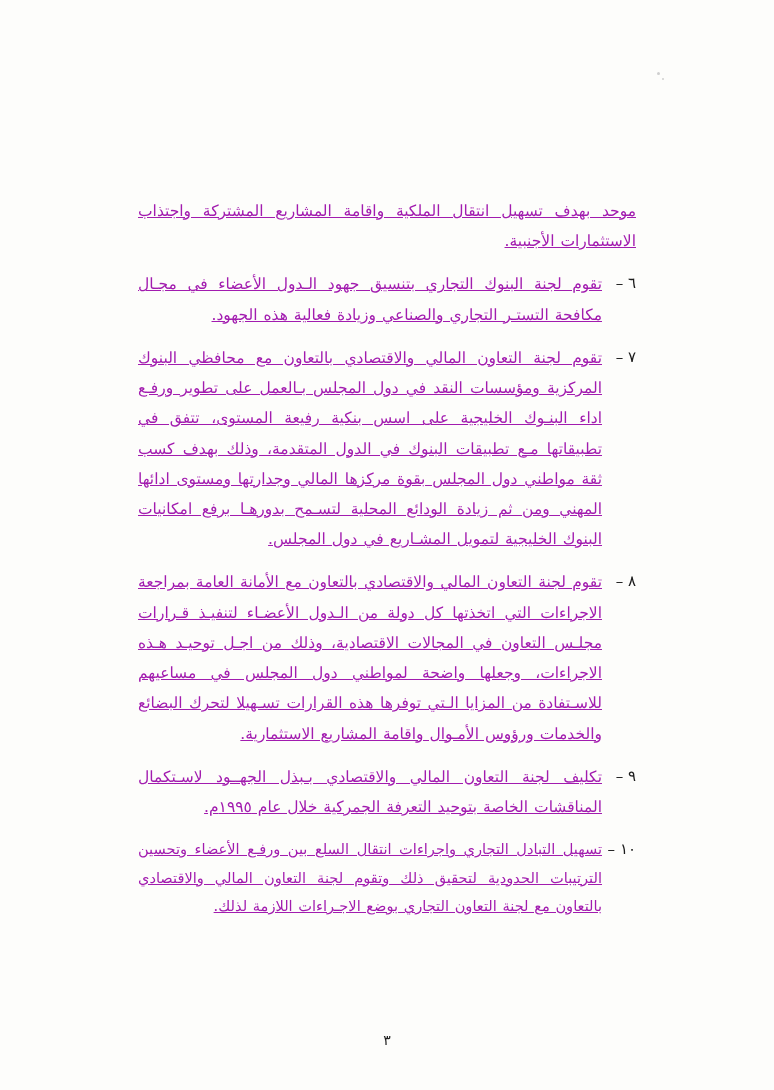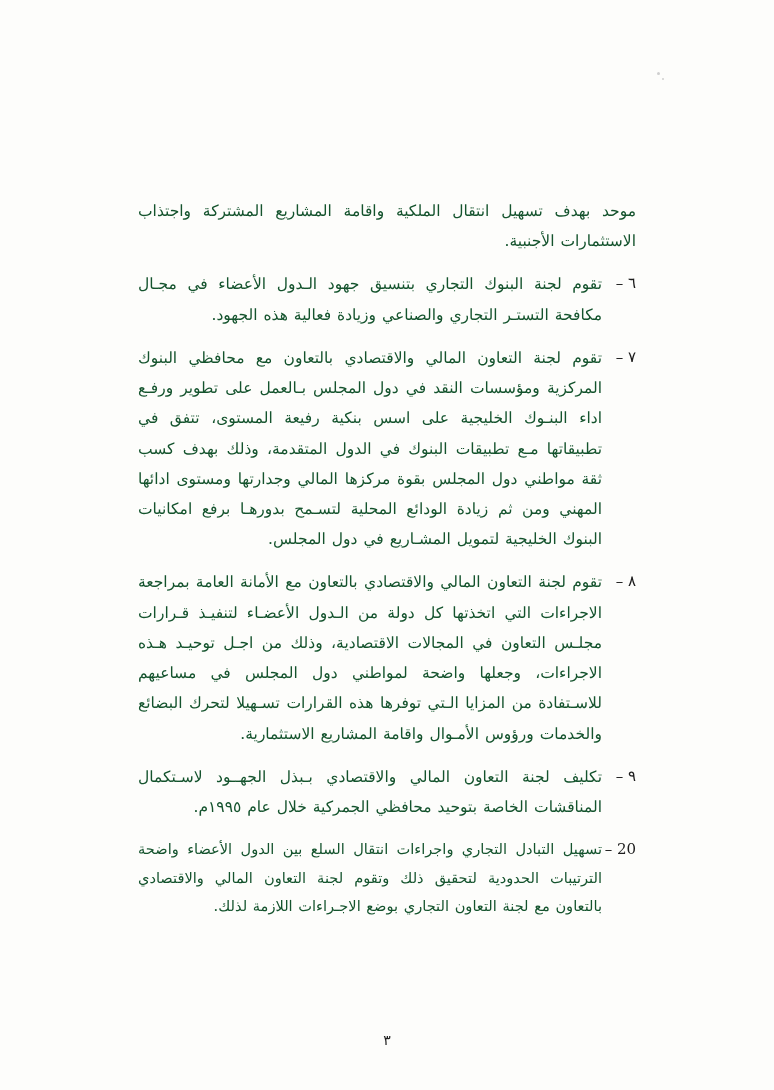--- a/index.html
+++ b/index.html
@@ -46,21 +46,22 @@
   .marker.empty {
     width: 0;
   }
   .ptext {
     flex: 1 1 auto;
     font-size: 15.5px;
     line-height: 1.95;
     text-align: justify;
     text-justify: inter-word;
     word-spacing: 1px;
-    color: #14532d;
+    color: #a21caf;
+    text-decoration: underline;
   }
   .para.first .ptext {
     text-align: justify;
   }
   .small {
     font-size: 14.6px;
   }
   .footer {
     position: absolute;
     bottom: 42px;
@@ -105,24 +106,24 @@
       <div class="ptext">تقوم لجنة التعاون المالي والاقتصادي بالتعاون مع محافظي البنوك المركزية ومؤسسات النقد في دول المجلس بـالعمل على تطوير ورفـع اداء البنـوك الخليجية على اسس بنكية رفيعة المستوى، تتفق في تطبيقاتها مـع تطبيقات البنوك في الدول المتقدمة، وذلك بهدف كسب ثقة مواطني دول المجلس بقوة مركزها المالي وجدارتها ومستوى ادائها المهني ومن ثم زيادة الودائع المحلية لتسـمح بدورهـا برفع امكانيات البنوك الخليجية لتمويل المشـاريع في دول المجلس.</div>
     </div>
 
     <div class="para">
       <div class="marker">٨ –</div>
       <div class="ptext">تقوم لجنة التعاون المالي والاقتصادي بالتعاون مع الأمانة العامة بمراجعة الاجراءات التي اتخذتها كل دولة من الـدول الأعضـاء لتنفيـذ قـرارات مجلـس التعاون في المجالات الاقتصادية، وذلك من اجـل توحيـد هـذه الاجراءات، وجعلها واضحة لمواطني دول المجلس في مساعيهم للاسـتفادة من المزايا الـتي توفرها هذه القرارات تسـهيلا لتحرك البضائع والخدمات ورؤوس الأمـوال واقامة المشاريع الاستثمارية.</div>
     </div>
 
     <div class="para">
       <div class="marker">٩ –</div>
-      <div class="ptext">تكليف لجنة التعاون المالي والاقتصادي بـبذل الجهــود لاسـتكمال المناقشات الخاصة بتوحيد محافظي الجمركية خلال عام ١٩٩٥م.</div>
+      <div class="ptext">تكليف لجنة التعاون المالي والاقتصادي بـبذل الجهــود لاسـتكمال المناقشات الخاصة بتوحيد التعرفة الجمركية خلال عام ١٩٩٥م.</div>
     </div>
 
     <div class="para">
-      <div class="marker">20 –</div>
-      <div class="ptext small">تسهيل التبادل التجاري واجراءات انتقال السلع بين الدول الأعضاء واضحة الترتيبات الحدودية لتحقيق ذلك وتقوم لجنة التعاون المالي والاقتصادي بالتعاون مع لجنة التعاون التجاري بوضع الاجـراءات اللازمة لذلك.</div>
+      <div class="marker">١٠ –</div>
+      <div class="ptext small">تسهيل التبادل التجاري واجراءات انتقال السلع بين ورفـع الأعضاء وتحسين الترتيبات الحدودية لتحقيق ذلك وتقوم لجنة التعاون المالي والاقتصادي بالتعاون مع لجنة التعاون التجاري بوضع الاجـراءات اللازمة لذلك.</div>
     </div>
 
   </div>
 
   <div class="footer">٣</div>
 </div>
 
 </body></html>

